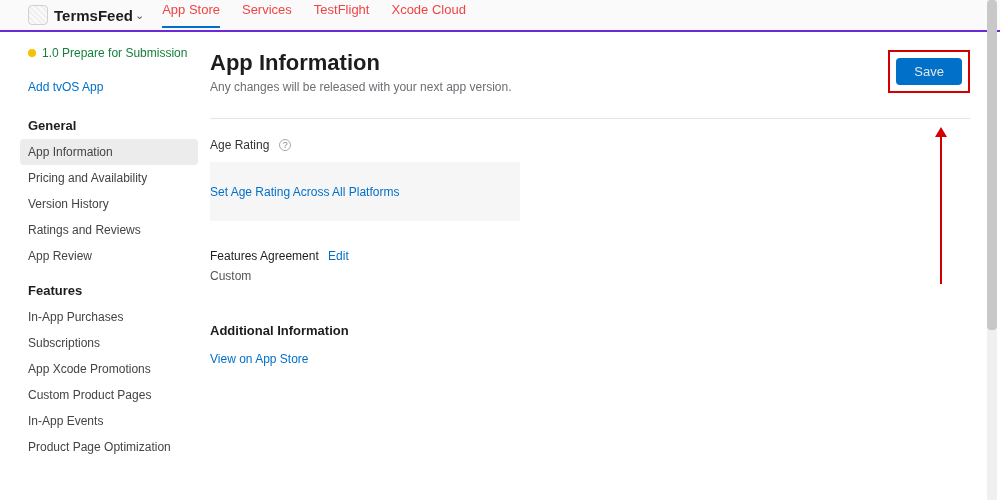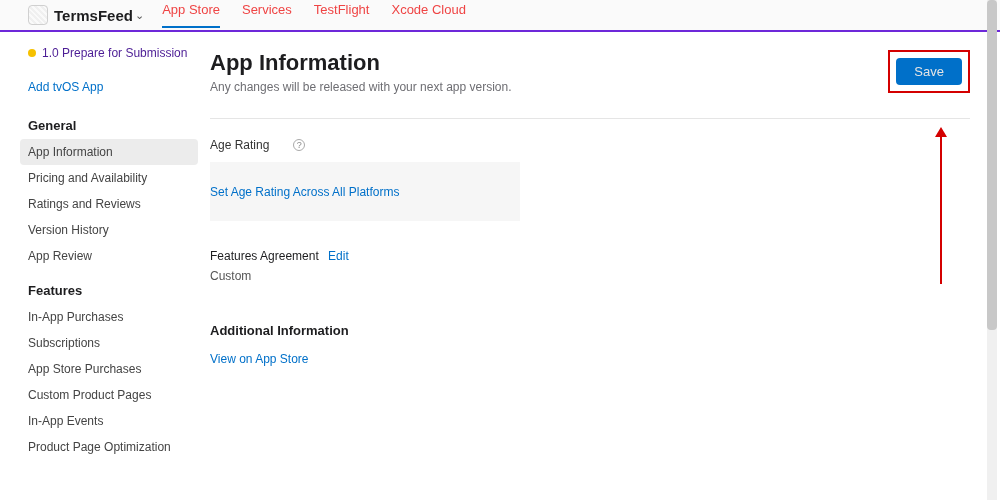--- a/index.html
+++ b/index.html
@@ -8,38 +8,38 @@
   .top-bar { display: flex; align-items: center; height: 32px; padding: 0 28px; border-bottom: 2px solid #6d28d9; background: #fafafa; }
   .app-icon { width: 20px; height: 20px; border: 1px solid #d0d0d0; border-radius: 4px; margin-right: 6px; background: repeating-linear-gradient(45deg, #f0f0f0 0 2px, #fafafa 2px 4px); }
   .app-name { font-weight: 600; font-size: 15px; margin-right: 2px; }
   .chevron { font-size: 11px; color: #555; margin-right: 18px; }
   .tabs { display: flex; gap: 22px; }
   .tab { color: #ef4444; text-decoration: none; font-size: 13px; padding-bottom: 9px; cursor: pointer; }
   .tab.active { border-bottom: 2px solid #0070c9; }
 
   .content { display: flex; }
   .sidebar { width: 210px; padding: 14px 12px 14px 28px; }
-  .status-row { display: flex; align-items: center; margin-bottom: 20px; font-size: 12px; color: #4c1d95; }
+  .status-row { display: flex; align-items: center; margin-bottom: 20px; font-size: 12px; color: #15803d; }
   .status-dot { width: 8px; height: 8px; border-radius: 50%; background: #f6c100; margin-right: 6px; }
   .add-link { color: #0070c9; font-size: 12px; cursor: pointer; display: block; margin-bottom: 24px; }
   .section-title { font-weight: 600; font-size: 13px; margin: 14px 0 6px; }
   .nav-item { font-size: 12px; color: #444; padding: 6px 8px; margin-left: -8px; cursor: pointer; border-radius: 4px; }
   .nav-item.active { background: #ececec; }
 
   .main { flex: 1; padding: 18px 30px 30px 0; position: relative; }
   .page-header { display: flex; justify-content: space-between; align-items: flex-start; }
   .heading { font-size: 22px; font-weight: 600; }
   .subheading { font-size: 12px; color: #6e6e73; margin-top: 4px; }
   .save-wrap { position: relative; padding: 6px; border: 2px solid #d40000; }
   .save-btn { background: #0070c9; color: #e5e5e5; border: none; border-radius: 4px; padding: 6px 18px; font-size: 13px; font-weight: 500; cursor: pointer; }
   .arrow-line { position: absolute; right: 58px; top: 102px; width: 2px; height: 150px; background: #d40000; }
   .arrow-head { position: absolute; right: 53px; top: 95px; width: 0; height: 0; border-left: 6px solid transparent; border-right: 6px solid transparent; border-bottom: 10px solid #d40000; }
 
   hr.sep { border: none; border-top: 1px solid #e5e5e5; margin: 24px 0 18px; }
-  .field-label { font-size: 12px; color: #333; display: inline-flex; align-items: center; gap: 24px; margin-bottom: 10px; }
+  .field-label { font-size: 12px; color: #333; display: inline-flex; align-items: center; gap: 10px; margin-bottom: 10px; }
   .help { width: 12px; height: 12px; border: 1px solid #aaa; color: #888; border-radius: 50%; font-size: 9px; display: inline-flex; align-items: center; justify-content: center; }
   .age-box { background: #f6f6f6; padding: 22px 0; text-align: left; width: 310px; }
   .age-link { color: #0070c9; font-size: 12px; cursor: pointer; }
   .license-row { margin-top: 28px; font-size: 12px; }
   .edit-link { color: #0070c9; margin-left: 6px; cursor: pointer; }
   .license-val { font-size: 12px; color: #555; margin-top: 6px; }
   .addl-heading { font-size: 13px; font-weight: 600; margin-top: 40px; margin-bottom: 14px; }
   .link-line { color: #0070c9; font-size: 12px; cursor: pointer; margin-bottom: 10px; display: block; }
 
   .page-scroll { position: absolute; right: 3px; top: 0; width: 10px; height: 500px; background: #f0f0f0; }
@@ -64,28 +64,28 @@
   <div class="sidebar">
     <div class="status-row">
       <span class="status-dot"></span>
       <span>1.0 Prepare for Submission</span>
     </div>
     <a class="add-link">Add tvOS App</a>
 
     <div class="section-title">General</div>
     <div class="nav-item active">App Information</div>
     <div class="nav-item">Pricing and Availability</div>
+    <div class="nav-item">Version History</div>
     <div class="nav-item">Ratings and Reviews</div>
-    <div class="nav-item">Version History</div>
     <div class="nav-item">App Review</div>
 
     <div class="section-title">Features</div>
     <div class="nav-item">In-App Purchases</div>
     <div class="nav-item">Subscriptions</div>
-    <div class="nav-item">App Store Purchases</div>
+    <div class="nav-item">App Xcode Promotions</div>
     <div class="nav-item">Custom Product Pages</div>
     <div class="nav-item">In-App Events</div>
     <div class="nav-item">Product Page Optimization</div>
   </div>
 
   <div class="main">
     <div class="page-header">
       <div>
         <div class="heading">App Information</div>
         <div class="subheading">Any changes will be released with your next app version.</div>

